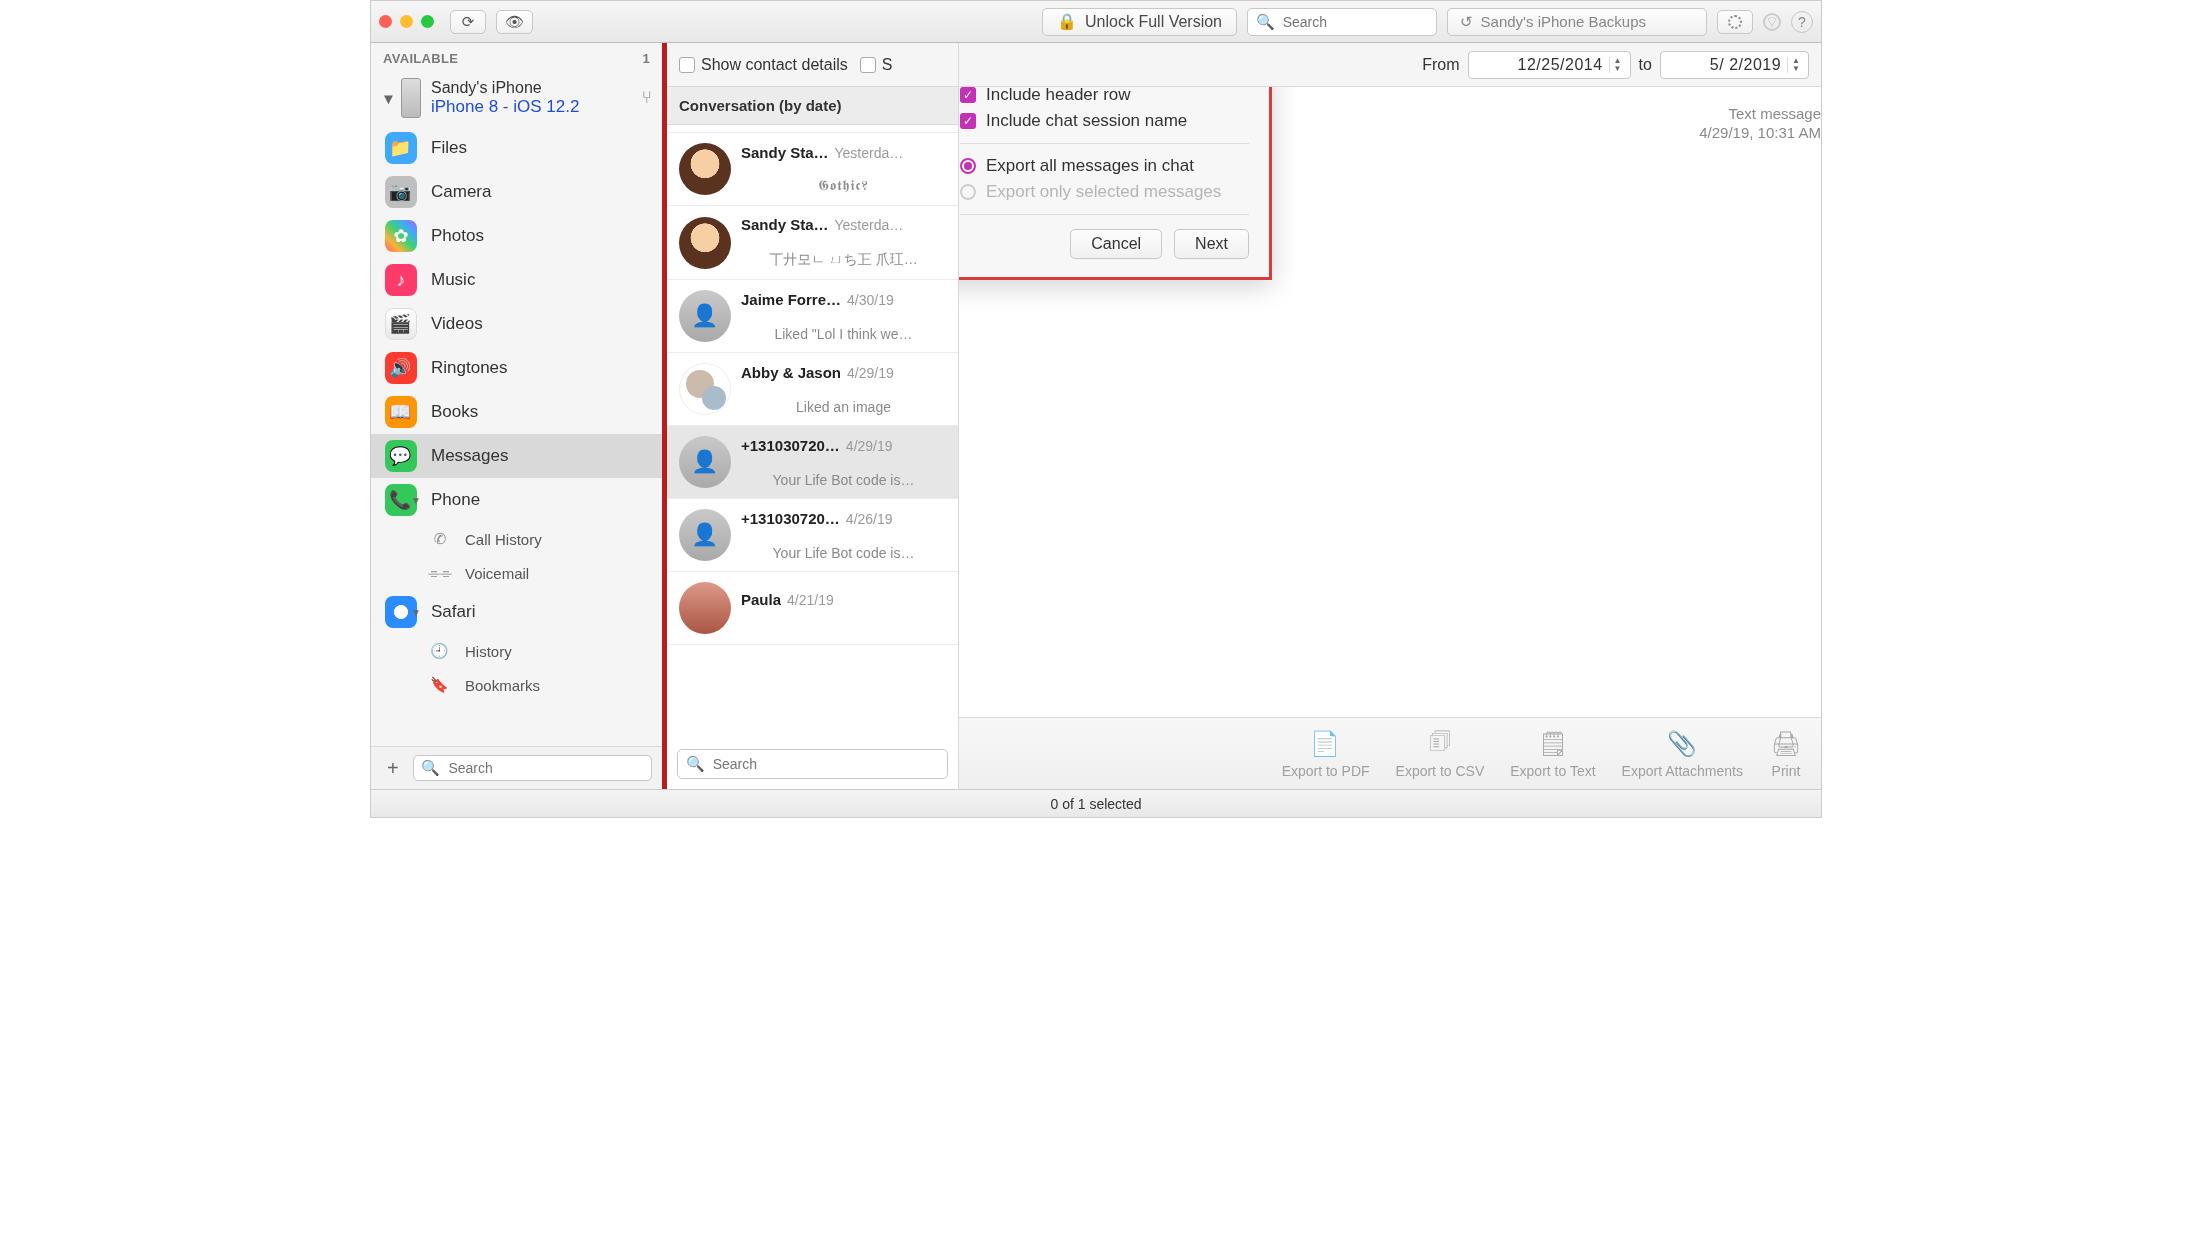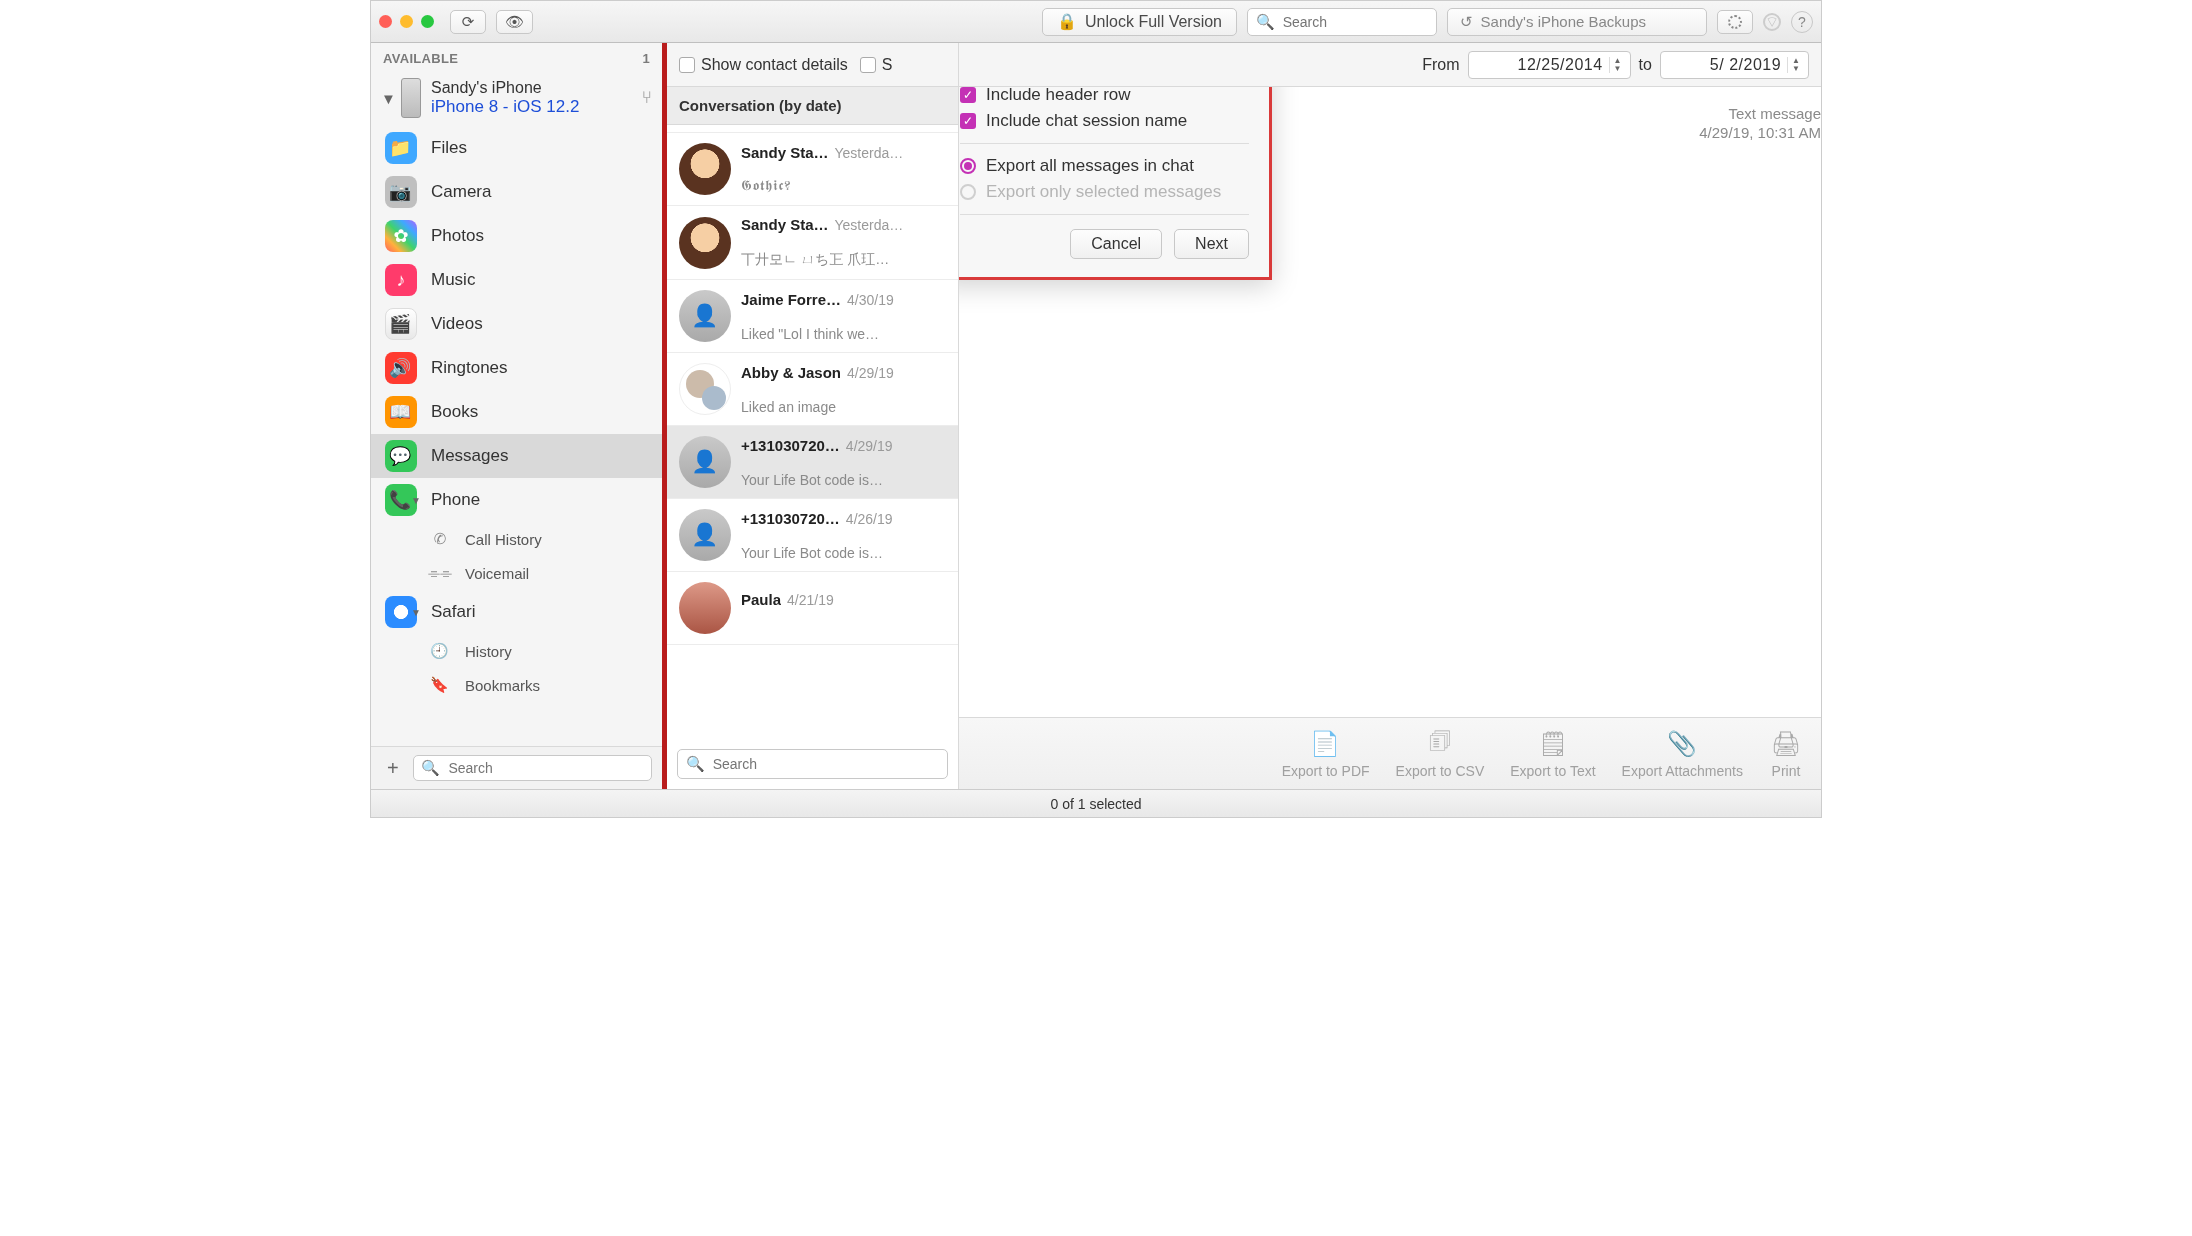--- a/index.html
+++ b/index.html
@@ -53,21 +53,21 @@
 .subicon{width:22px;height:22px;margin-left:-30px;margin-right:4px;display:flex;align-items:center;justify-content:center;color:#888;}
 .disctri{position:absolute;left:40px;color:#666;font-size:10px;}
 .sb-bottom{border-top:1px solid #d9d9d9;padding:8px 10px;display:flex;align-items:center;gap:8px;background:#f2f2f2;}
 .plus{font-size:20px;color:#666;padding:0 6px;}
 .sb-search{flex:1;height:26px;border:1px solid #c8c8c8;border-radius:5px;background:#fff;display:flex;align-items:center;padding:0 8px;gap:6px;}
 .sb-search input{border:none;outline:none;width:100%;font-size:14px;background:transparent;}
 
 
 .convcol{width:292px;border-right:1px solid #d9d9d9;display:flex;flex-direction:column;background:#fff;}
 .convhead{background:#ececec;border-bottom:1px solid #d9d9d9;padding:10px 12px;font-size:15px;font-weight:600;color:#333;}
-.convlist{flex:1;overflow:auto;}
+.convlist{flex:1;overflow:auto;text-align:center;}
 .conv{display:flex;gap:10px;padding:10px 12px;border-bottom:1px solid #ececec;align-items:center;}
 .conv.sel{background:#e6e6e6;}
 .avatar{width:52px;height:52px;border-radius:50%;background:#d0d0d0;flex-shrink:0;display:flex;align-items:center;justify-content:center;color:#fff;font-size:22px;overflow:hidden;}
 .avatar.person{background:linear-gradient(#c9c9c9,#a9a9a9);}
 .avatar.face1{background:radial-gradient(circle at 50% 40%,#f6cfa4 35%,#5a3320 36%);}
 .avatar.group{background:#fff;border:1px solid #eee;position:relative;}
 .ctxt{flex:1;min-width:0;}
 .c-row1{display:flex;gap:6px;align-items:baseline;white-space:nowrap;}
 .c-name{font-weight:600;color:#222;overflow:hidden;text-overflow:ellipsis;}
 .c-date{color:#9a9a9a;font-size:14px;}

